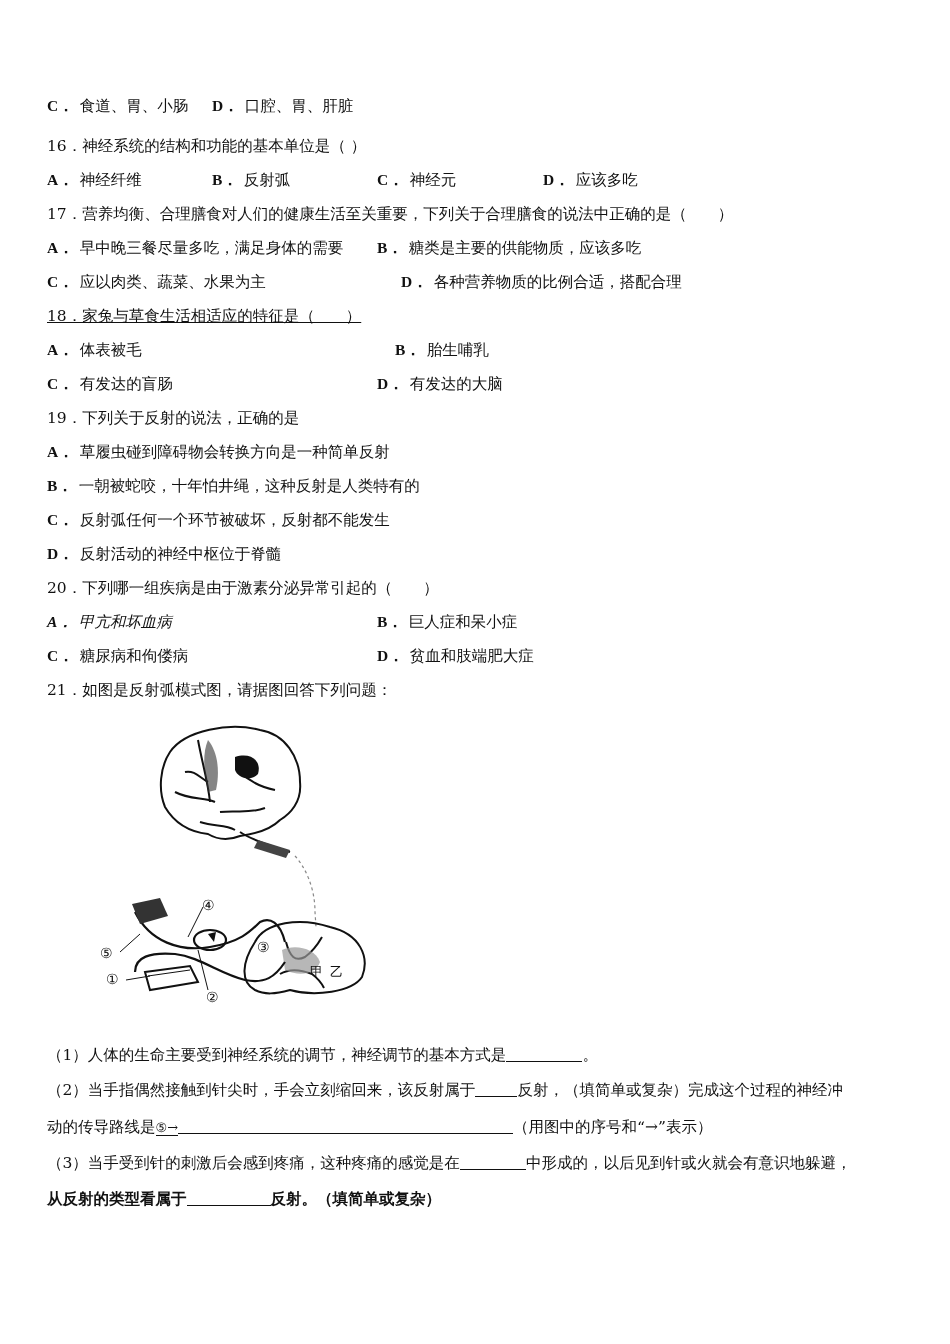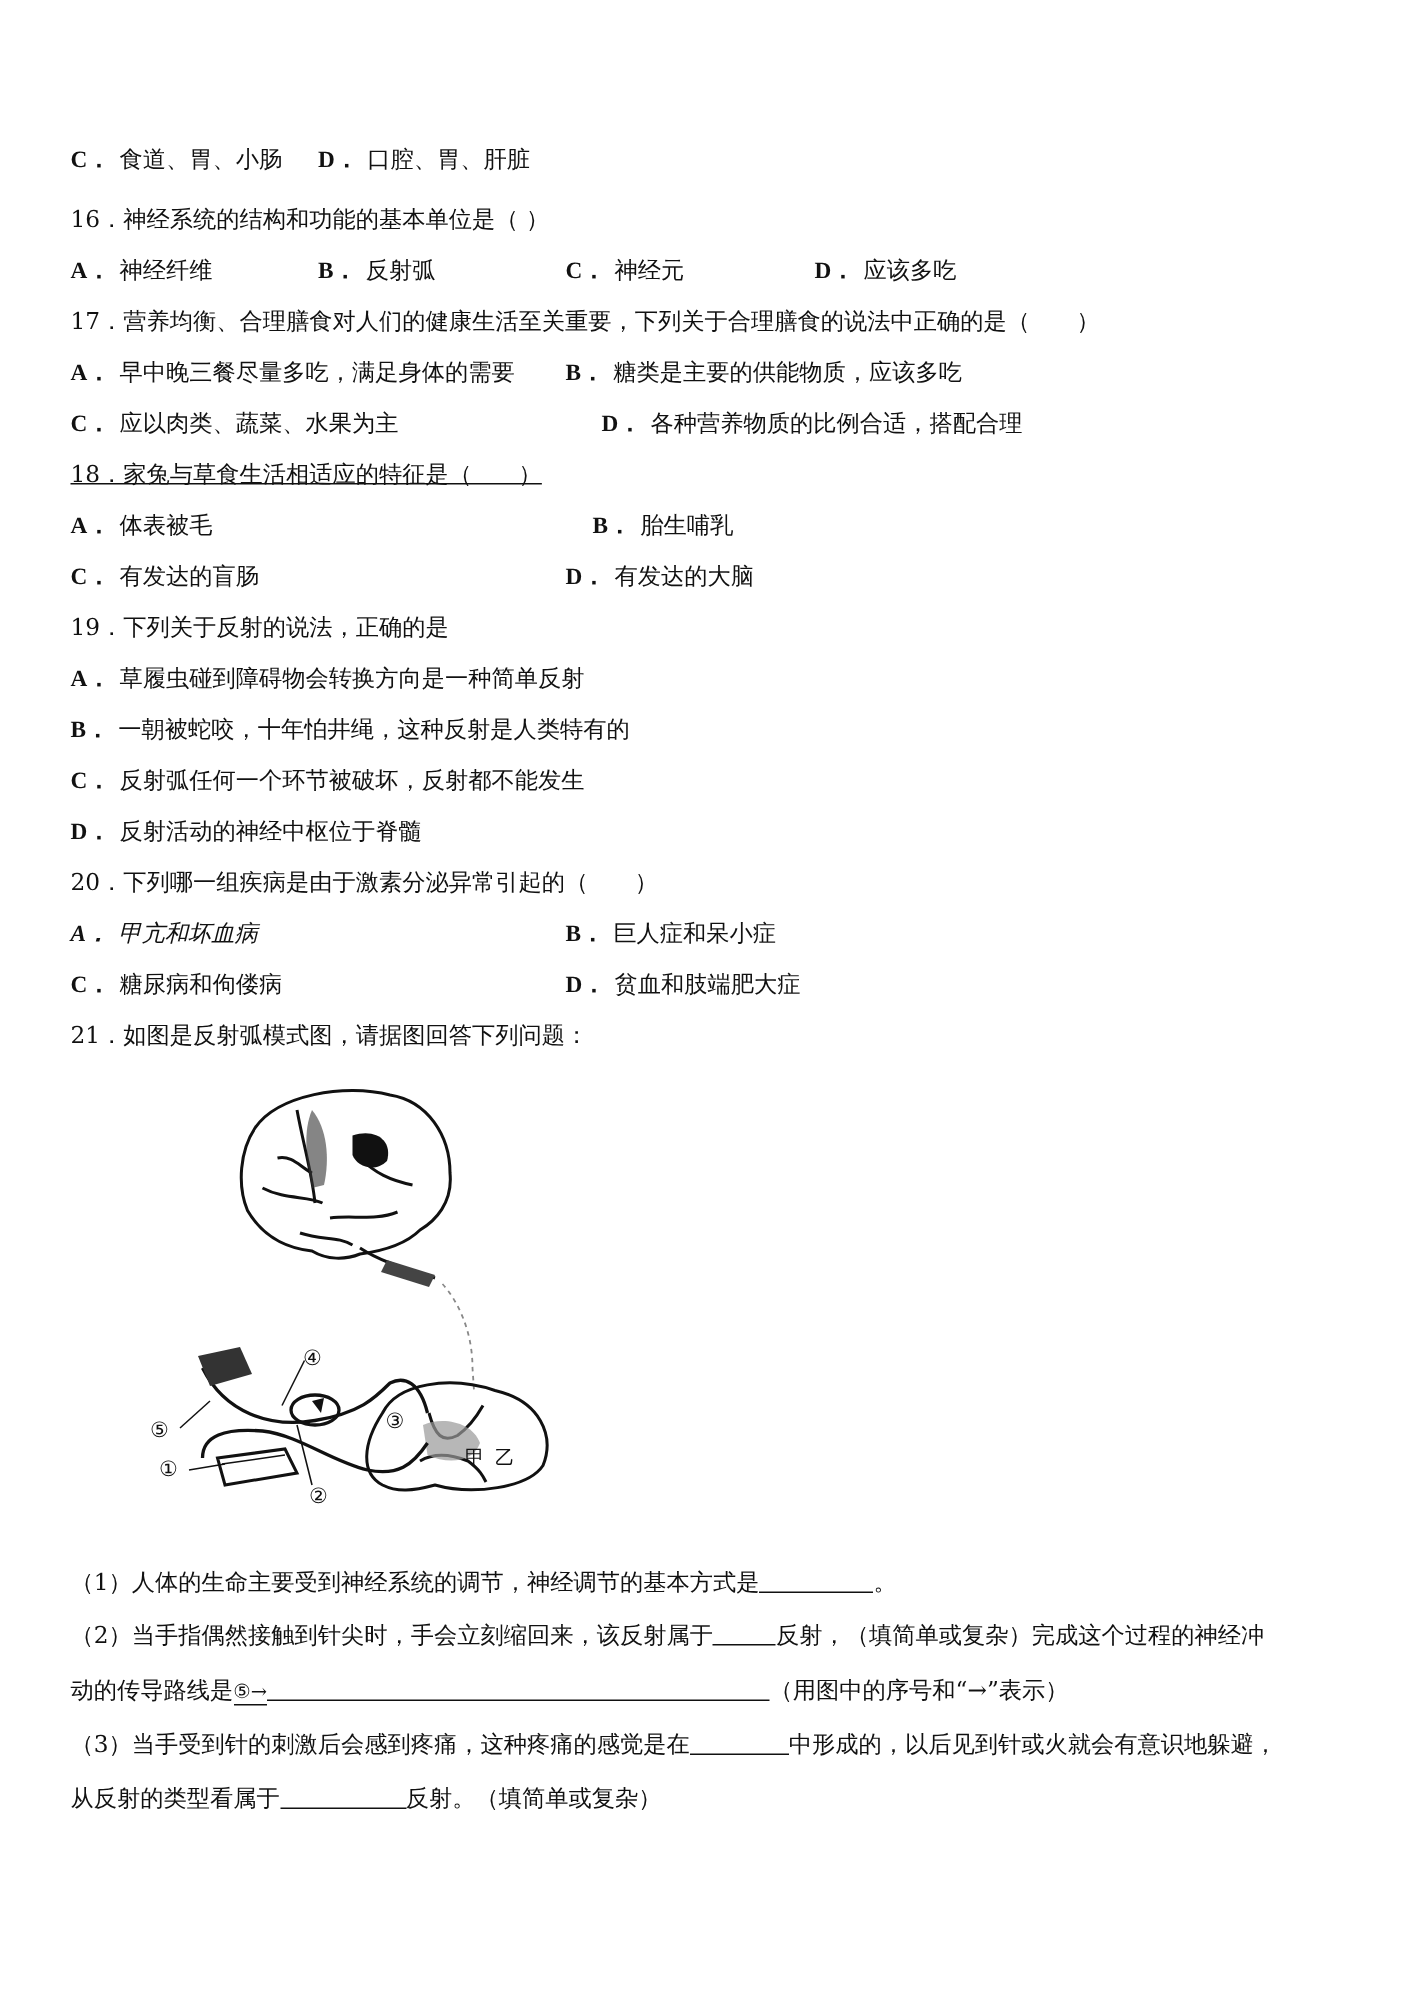--- a/index.html
+++ b/index.html
@@ -117,15 +117,15 @@
 <div class="sub" style="top:1080px;">
   <span>（2）当手指偶然接触到针尖时，手会立刻缩回来，该反射属于</span><span class="blank" style="width:42px"></span><span>反射，（填简单或复杂）完成这个过程的神经冲</span>
 </div>
 <div class="sub" style="top:1117px;">
   <span>动的传导路线是</span><span style="border-bottom:1px solid #111;font-size:13px">⑤→</span><span class="blank" style="width:335px"></span><span>（用图中的序号和“→”表示）</span>
 </div>
 
 <div class="sub" style="top:1153px;">
   <span>（3）当手受到针的刺激后会感到疼痛，这种疼痛的感觉是在</span><span class="blank" style="width:66px"></span><span>中形成的，以后见到针或火就会有意识地躲避，</span>
 </div>
-<div class="sub" style="top:1189px;">
+<div class="sub" style="top:1189px;font-weight:bold;">
   <span>从反射的类型看属于</span><span class="blank" style="width:84px"></span><span>反射。（填简单或复杂）</span>
 </div>
 
 </body></html>

